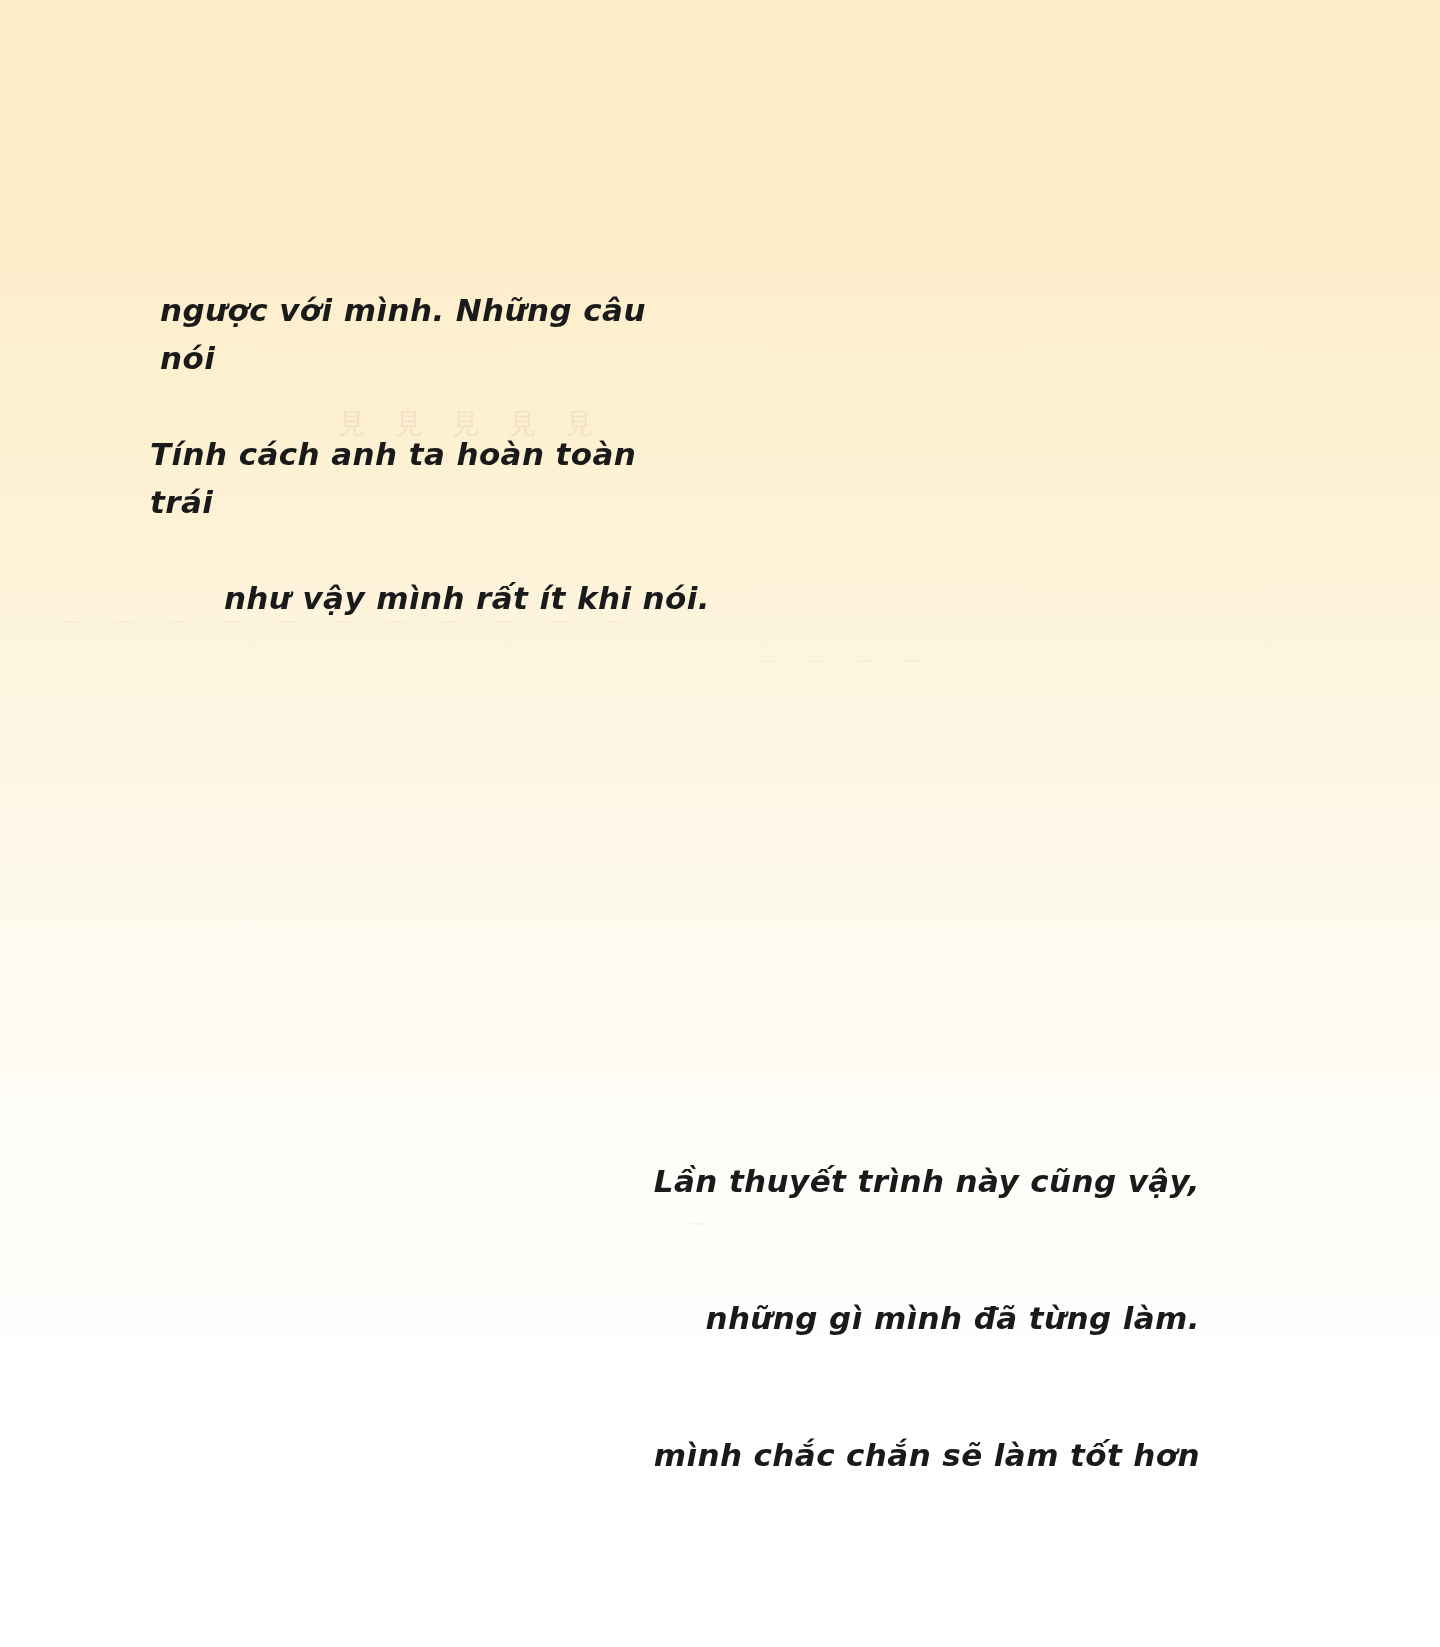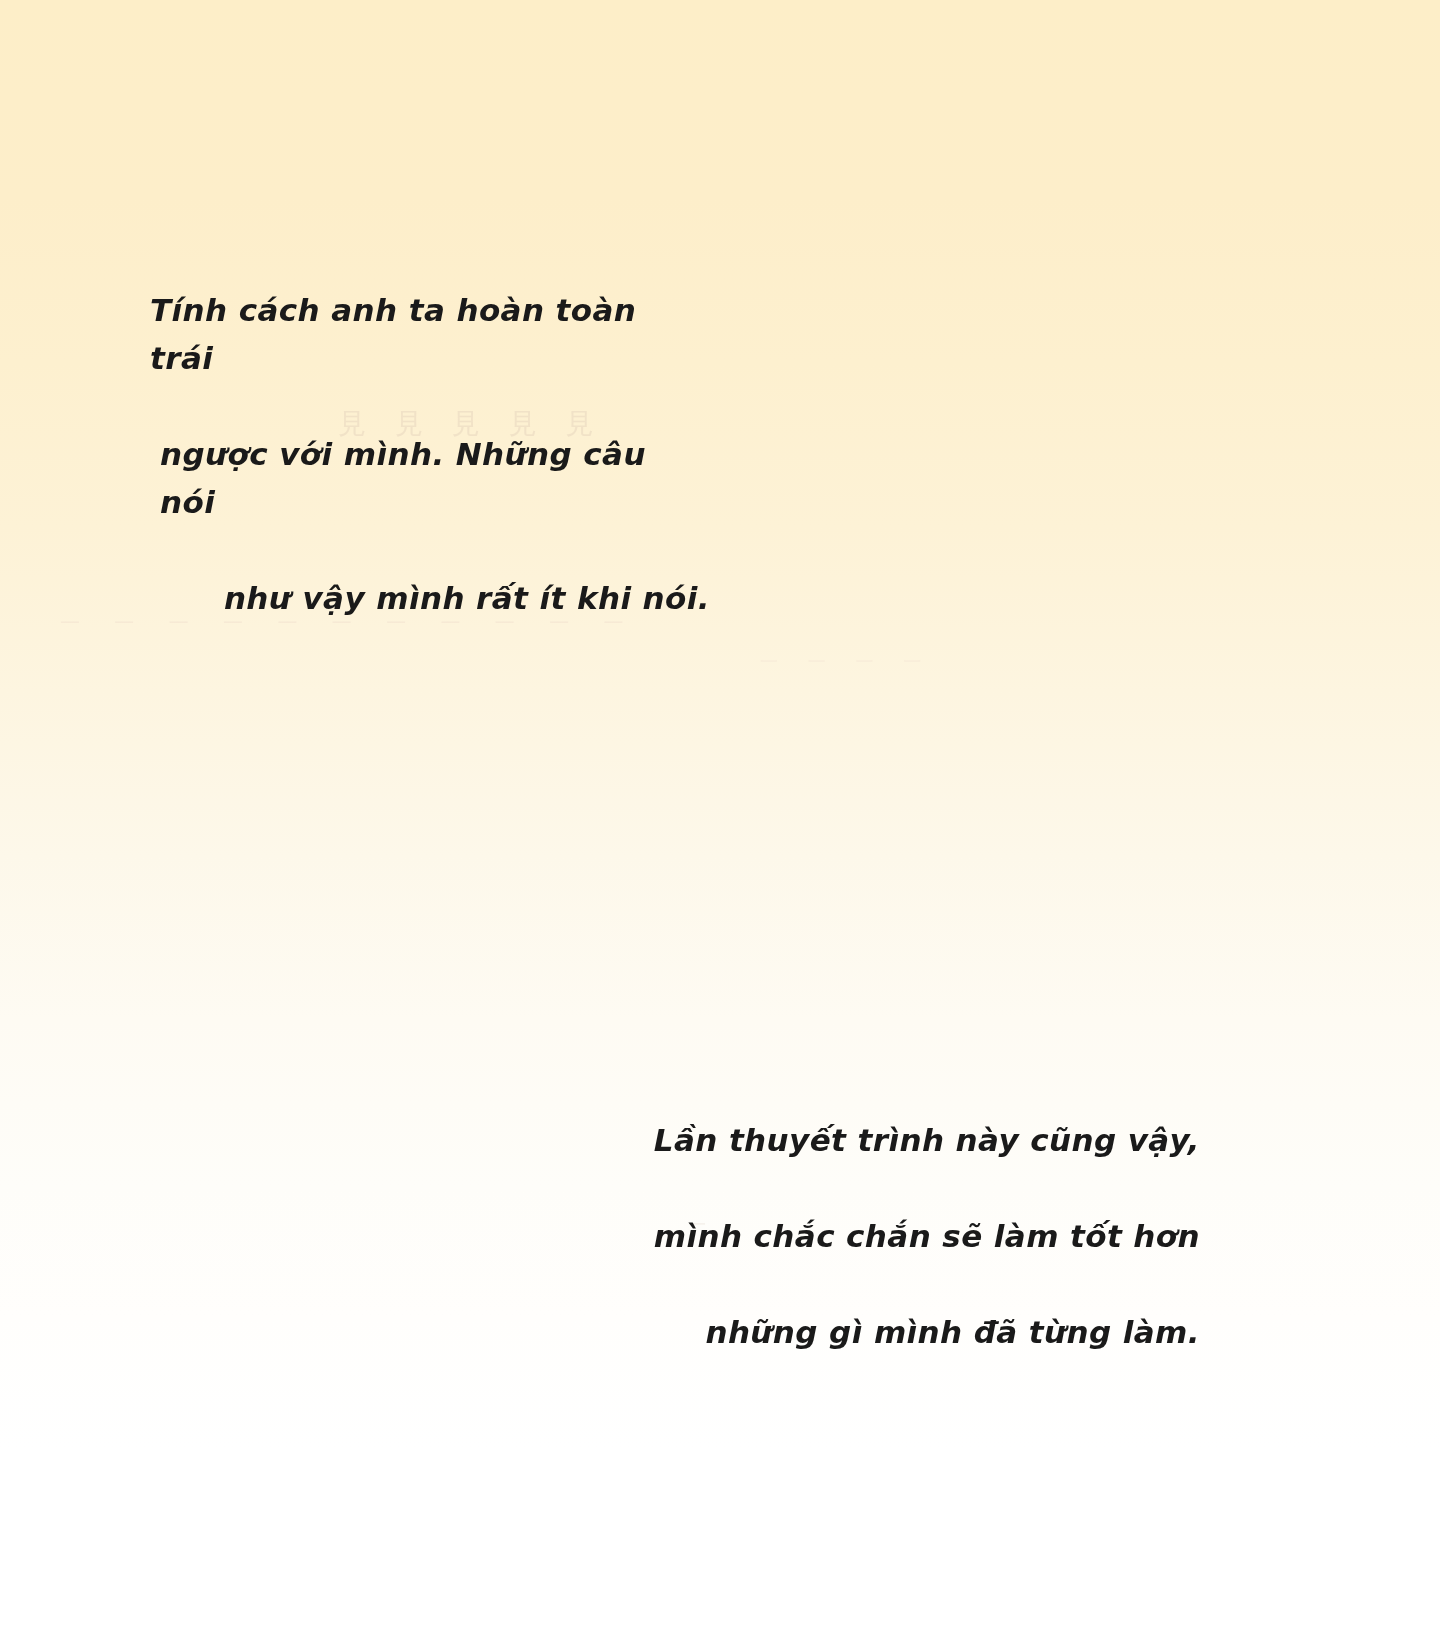--- a/index.html
+++ b/index.html
@@ -94,37 +94,38 @@
   #caption-top .line.l3 { padding-left: 22px; text-align: right; }
 
   #caption-bottom {
     left: 640px;
     top: 1068px;
     width: 560px;
     text-align: right;
   }
   #caption-bottom .line {
     display: block;
+    margin-top: 41px;
   }
 </style>
 </head>
 <body>
 
 <div id="page">
 
   <div class="ghost ghost-1">見 見 見 見 見</div>
   <div class="ghost ghost-2">一 一 一 一 一 一 一 一 一 一 一</div>
   <div class="ghost ghost-3">一 一 一 一</div>
   <div class="ghost ghost-4">一</div>
 
   <div class="caption" id="caption-top">
+    <span class="line l2">ngược với mình. Những câu nói</span>
     <span class="line l1">Tính cách anh ta hoàn toàn trái</span>
-    <span class="line l2">ngược với mình. Những câu nói</span>
     <span class="line l3">như vậy mình rất ít khi nói.</span>
   </div>
 
   <div class="caption" id="caption-bottom">
     <span class="line l1">Lần thuyết trình này cũng vậy,</span>
+    <span class="line l3">những gì mình đã từng làm.</span>
     <span class="line l2">mình chắc chắn sẽ làm tốt hơn</span>
-    <span class="line l3">những gì mình đã từng làm.</span>
   </div>
 
 </div>
 
 </body></html>

